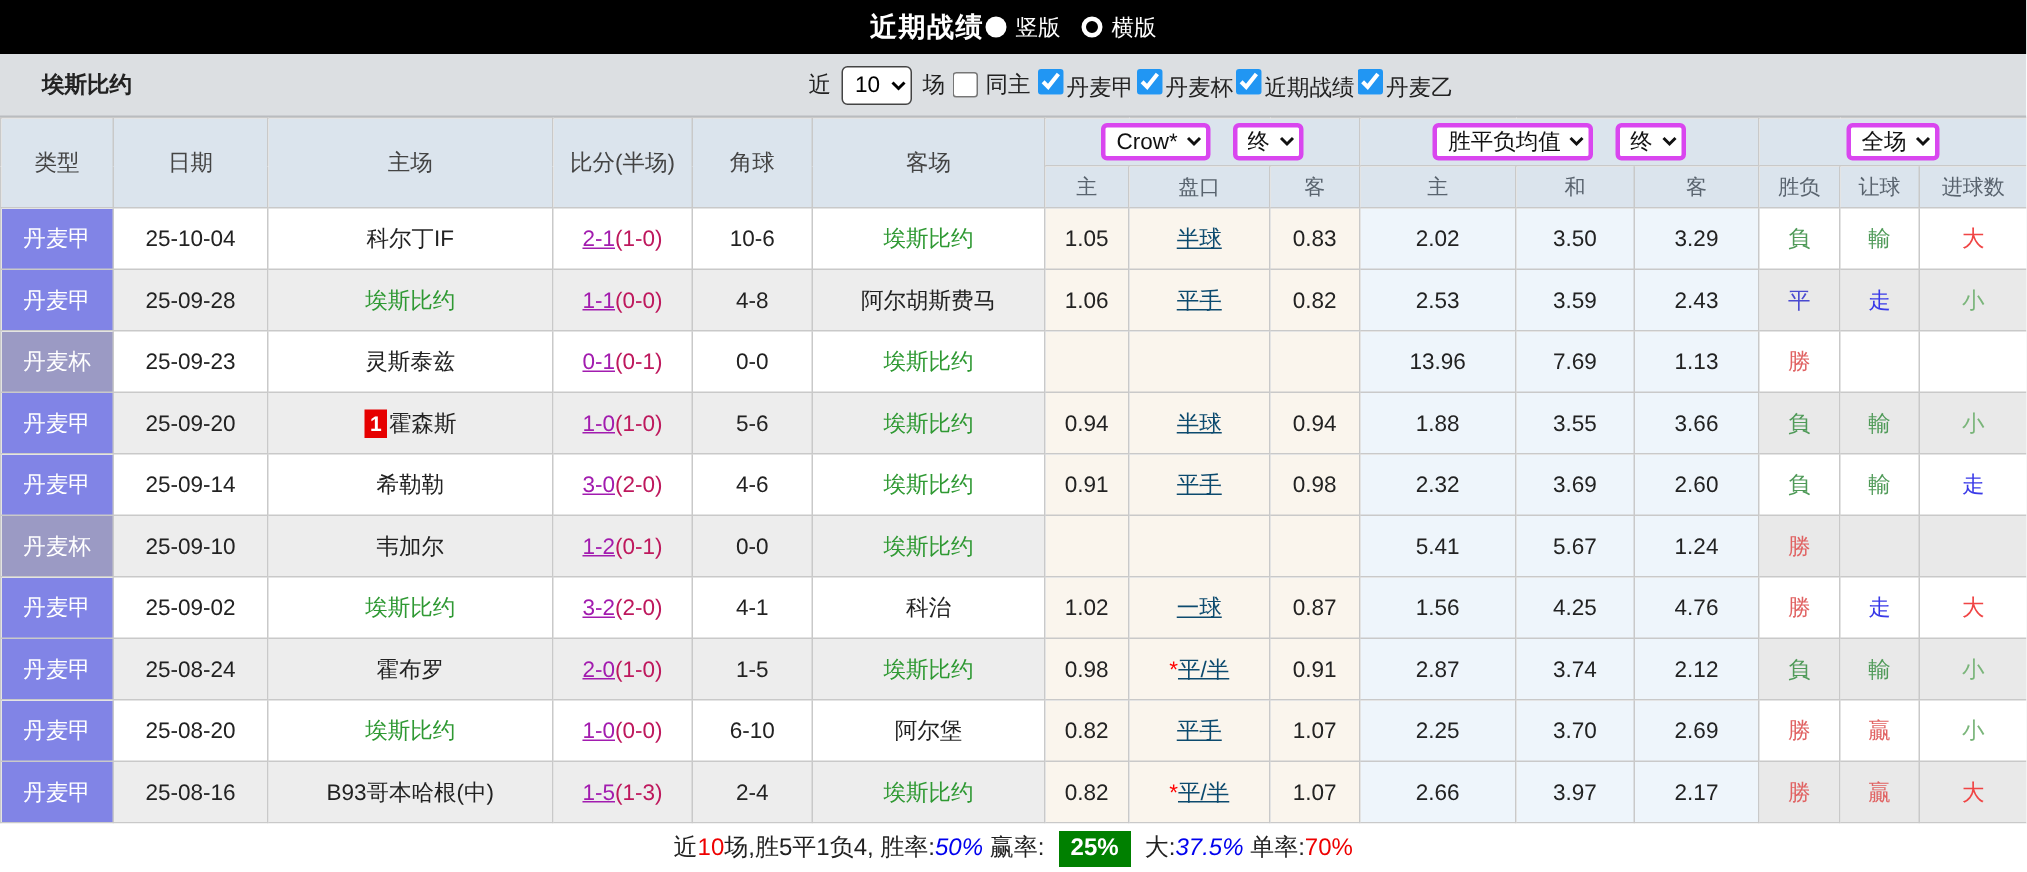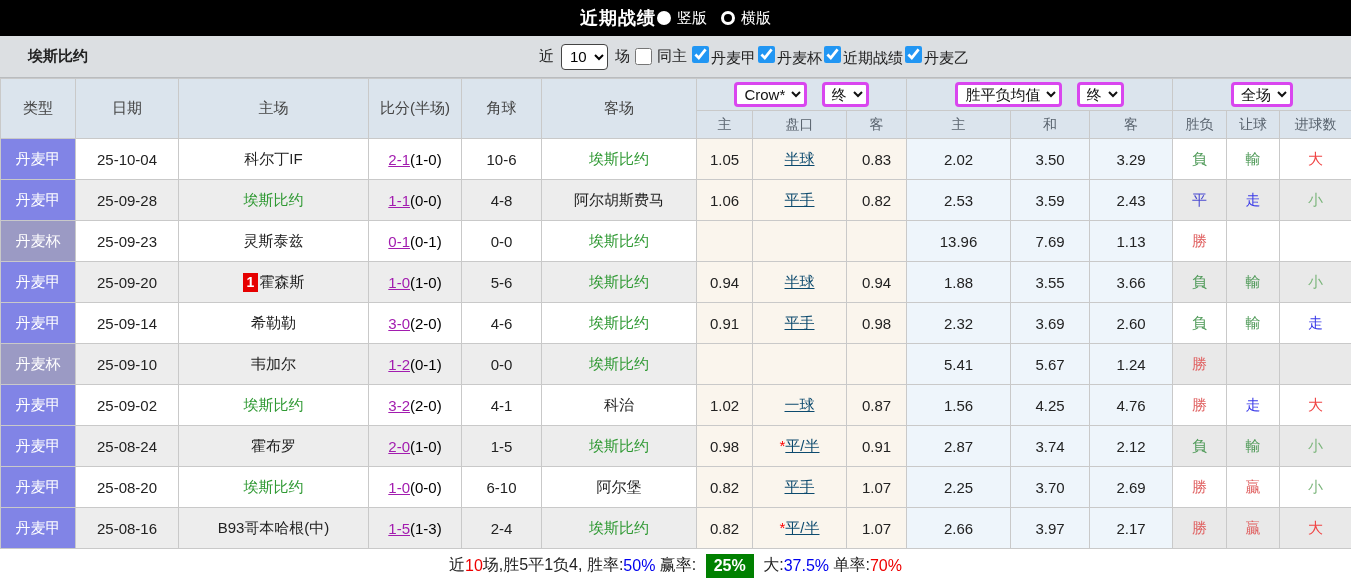--- a/index.html
+++ b/index.html
@@ -28,41 +28,41 @@
   tr.hdr2 th { height: 28px; color: #59636e; font-size: 14px; }
   thead select { font-size: 15px; height: 25px; border: 3px solid #d946ef; border-radius: 4px; background: #fff; padding: 0 3px; margin: 0 5px; color: #111; }
 
   tbody td { height: 41px; color: #222; background: #fff; }
   tr.even td { background: #ededed; }
   td.td-type { color: #fff; border-color: #fff; font-size: 15px; }
   td.td-type.league-jia { background: #8184e6 !important; }
   td.td-type.league-cup { background: #9b9ac4 !important; }
   .team-green { color: #2f9933; }
   .score-ft { color: #a21caf; text-decoration: underline; }
-  .score-ht { color: #000000; }
+  .score-ht { color: #be185d; }
   .home-badge { display: inline-block; background: #e60000; color: #fff; font-weight: bold; font-size: 14px; line-height: 19px; padding: 0 4px; margin-right: 1px; }
   td.col-beige { background: #faf5ed !important; }
   td.col-blue { background: #eef5fb !important; }
   tr.even td.col-last { background: #e9e9e9; }
   .handicap-text { color: #0c4a6e; text-decoration: underline; }
   .handicap-star { color: #f00; }
 
   .c-win { color: #e06262; }
   .c-lose { color: #4f9a58; }
   .c-draw { color: #4a4ad0; }
   .c-go { color: #3939e8; }
   .c-big { color: #f04545; }
   .c-small { color: #7ab57a; }
 
   
   .summary-bar { height: 33px; background: #fff; display: flex; align-items: center; justify-content: center; font-size: 16px; white-space: pre; }
   .summary-bar span { white-space: pre; }
   .c-dark { color: #222; }
   .c-red { color: #ee0000; }
-  .c-blue { color: #0000ee; }
+  .c-blue { color: #0000ee; font-style: italic; }
   .badge-green { background: #008000; color: #fff; font-weight: bold; padding: 3px 8px; margin: 0 5px; }
 </style>
 </head>
 <body>
 
 <div class="page">
 
   <div class="title-bar">
     <span class="main-title">近期战绩</span>
     <span class="radio-dot"></span>

